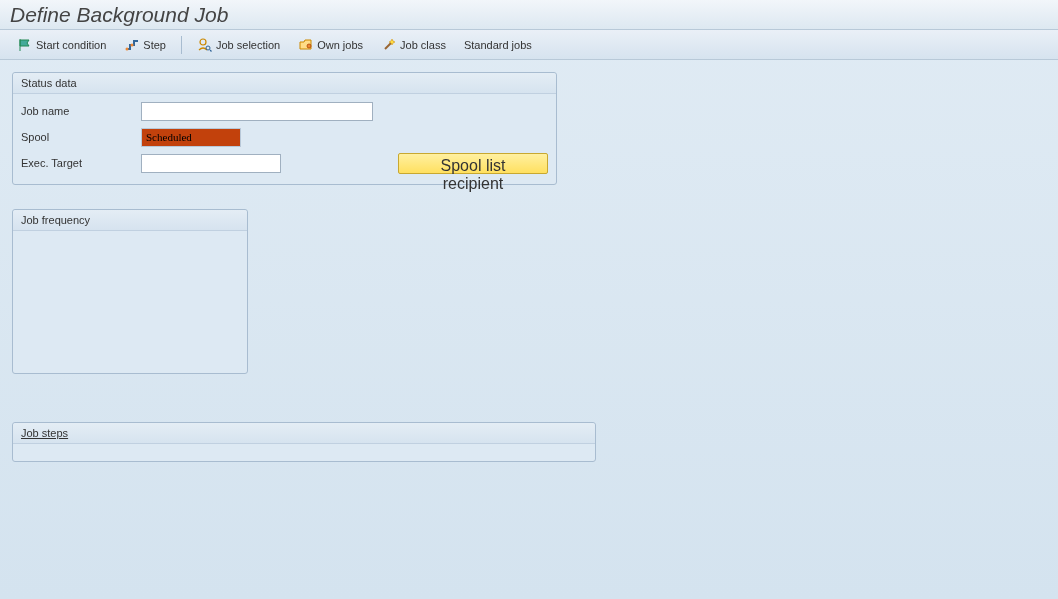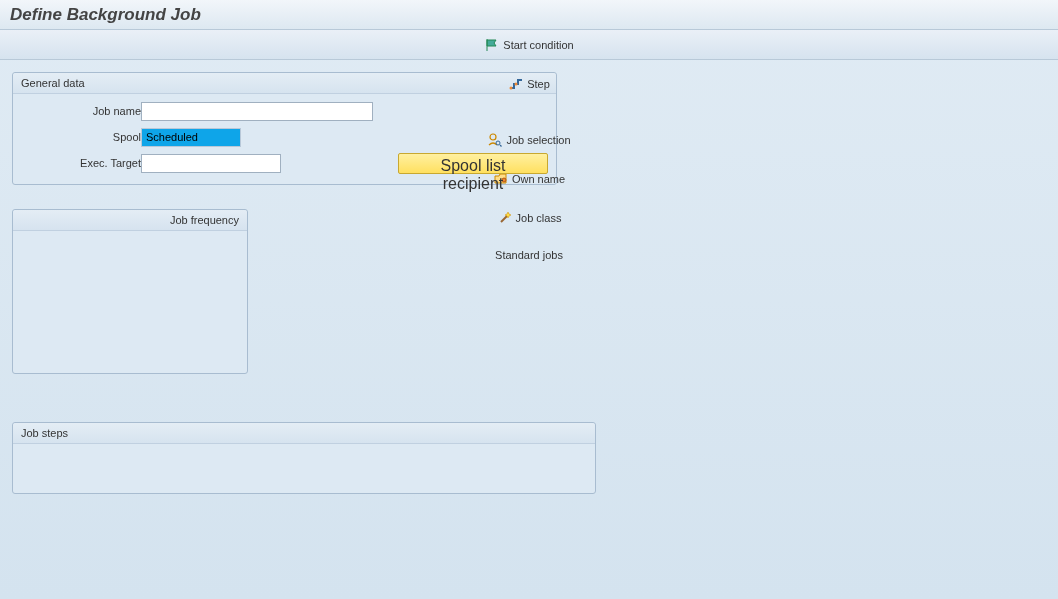--- a/index.html
+++ b/index.html
@@ -14,34 +14,33 @@
     }
     .title-bar {
       background: linear-gradient(to bottom, #f2f6fa 0%, #dde8f1 100%);
       border-bottom: 1px solid #b8c9d8;
       padding: 6px 10px;
       height: 30px;
       display: flex;
       align-items: center;
     }
     .title-bar h1 {
-      font-size: 17px;
+      font-size: 21px;
       font-style: italic;
-      font-weight: bold;
+      font-weight: normal;
       color: #444;
     }
     .toolbar {
       background: linear-gradient(to bottom, #eaf0f7 0%, #d6e3ef 100%);
       border-bottom: 1px solid #b8c9d8;
       padding: 4px 10px;
       height: 30px;
       display: flex;
       align-items: center;
-      gap: 17px;
-      flex-direction: column;
+      gap: 4px;
     }
     .toolbar-btn {
       display: inline-flex;
       align-items: center;
       gap: 3px;
       padding: 2px 6px;
       border: 1px solid transparent;
       border-radius: 2px;
       cursor: pointer;
       background: transparent;
@@ -78,52 +77,52 @@
     .form-row {
       display: flex;
       align-items: center;
       margin-bottom: 4px;
       height: 22px;
     }
     .form-label {
       width: 120px;
       font-size: 11px;
       color: #333;
-      text-align: right;
     }
     .form-input {
       border: 1px solid #a0b0c0;
       background: #fff;
       padding: 2px 4px;
       font-size: 11px;
       height: 19px;
     }
     .form-input.readonly {
-      background: #0ea5e9;
+      background: #c2410c;
       border-color: #b8c8d8;
+      font-family: Liberation Serif, serif;
     }
     .sap-btn {
       background: linear-gradient(to bottom, #fff0a0 0%, #ffe060 100%);
       border: 1px solid #c8a830;
       border-radius: 2px;
       padding: 3px 14px;
       font-size: 16px;
       color: #333;
       cursor: pointer;
       height: 21px;
     }
     .row-pair {
       display: flex;
       gap: 8px;
       margin-bottom: 24px;
     }
     .general-box { width: 545px; }
     .job-start-box { width: 340px; height: 165px; }
-    .job-freq-box { width: 236px; height: 165px; text-align: right; }
-    .job-steps-box { width: 584px; height: 72px; }
+    .job-freq-box { width: 236px; height: 165px; }
+    .job-steps-box { width: 584px; height: 40px; text-decoration: underline; }
     svg { flex-shrink: 0; }
   </style>
 </head>
 <body>
 
 <div class="title-bar">
   <h1>Define Background Job</h1>
 </div>
 
 <div class="toolbar">
@@ -149,38 +148,38 @@
       <circle cx="11" cy="11" r="2" fill="none" stroke="#369" stroke-width="1"></circle>
       <line x1="13" y1="13" x2="14.5" y2="14.5" stroke="#369" stroke-width="1.2"></line>
     </svg>
     <span>Job selection</span>
   </button>
   <button class="toolbar-btn">
     <svg width="16" height="16">
       <path d="M2 5 L6 5 L7 3 L13 3 L13 12 L2 12 Z" fill="#fd8" stroke="#c80" stroke-width="1"></path>
       <circle cx="11" cy="9" r="2" fill="#e83" stroke="#a40" stroke-width="0.8"></circle>
     </svg>
-    <span>Own name</span>
+    <span>Own jobs</span>
   </button>
   <button class="toolbar-btn">
     <svg width="16" height="16">
       <path d="M4 12 L12 4" stroke="#963" stroke-width="2"></path>
       <path d="M11 2 L12 4 L14 5 L12 6 L11 8 L10 6 L8 5 L10 4 Z" fill="#fd4" stroke="#c80" stroke-width="0.5"></path>
     </svg>
     <span>Job class</span>
   </button>
   <button class="toolbar-btn">
     <span>Standard jobs</span>
   </button>
 </div>
 
 <div class="content">
 
   <div class="groupbox general-box">
-    <div class="groupbox-title">General data</div>
+    <div class="groupbox-title">Status data</div>
     <div class="groupbox-body">
       <div class="form-row">
         <span class="form-label">Job name</span>
         <input class="form-input" style="width: 232px;" type="text" value="">
       </div>
       <div class="form-row">
         <span class="form-label">Spool</span>
         <input class="form-input readonly" style="width: 100px;" type="text" readonly="" value="Scheduled">
       </div>
       <div class="form-row">

